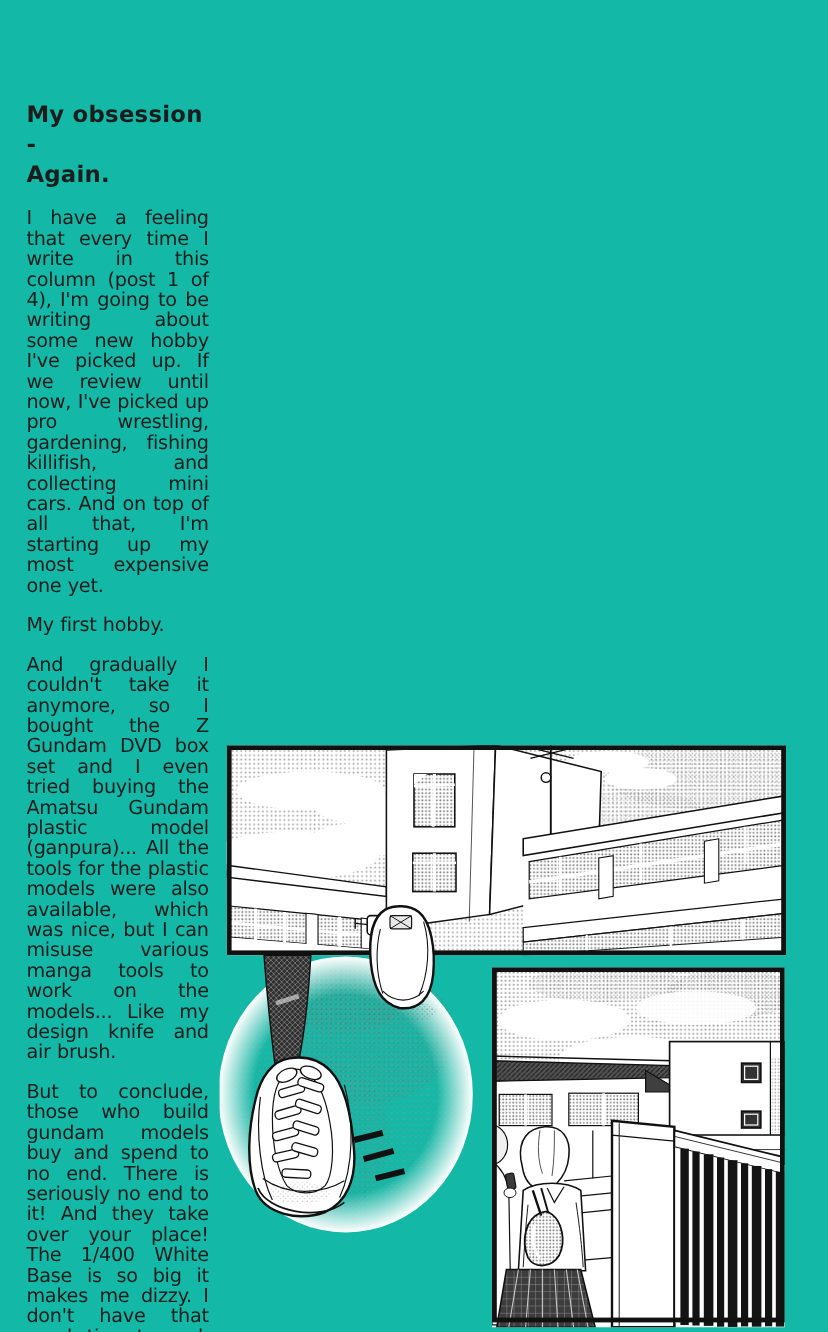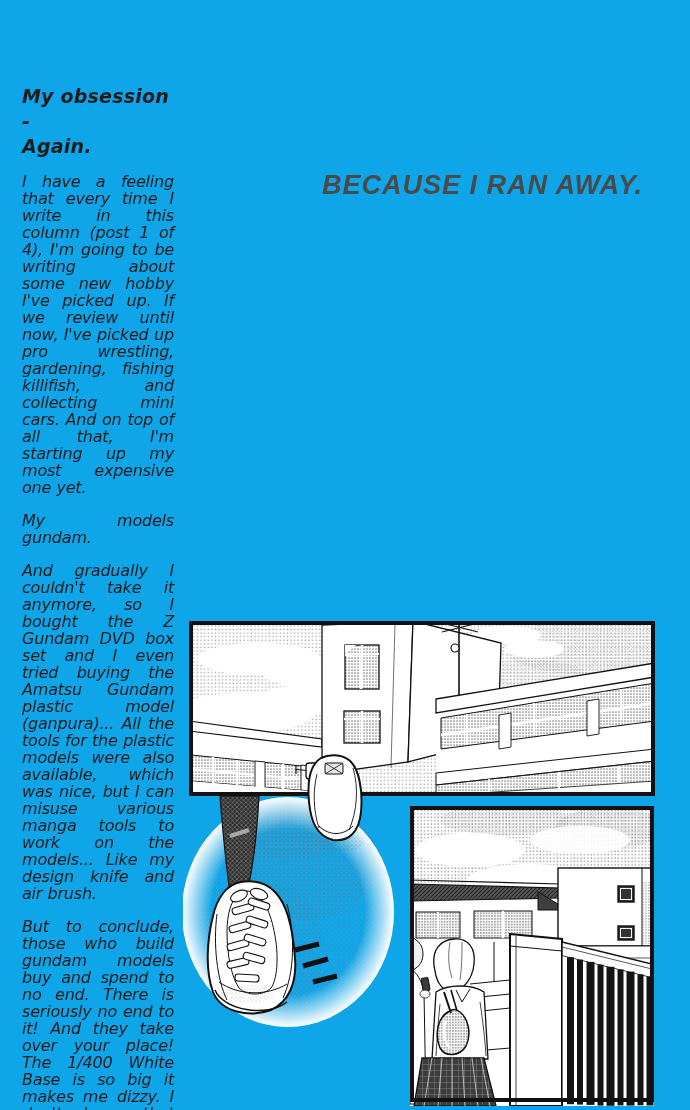--- a/index.html
+++ b/index.html
@@ -1,21 +1,21 @@
 <!DOCTYPE html>
 <html><head>
 <meta charset="utf-8">
 <style>
   html,body{margin:0;padding:0;}
   body{
     width:690px;height:1110px;position:relative;overflow:hidden;
     background:#ffffff;
     font-family:"DejaVu Sans",sans-serif;
   }
-  .page{position:absolute;inset:0;background:#0ea5e9;font-style:italic;}
+  .page{position:absolute;inset:0;background:#14b8a6;}
   
   .author-column{
     position:absolute;left:22px;top:84px;width:152px;
     color:#1c1c1c;
   }
   .column-title{
     font-size:19px;line-height:25px;font-weight:600;
     letter-spacing:.2px;white-space:pre-line;margin:0 0 14px 0;
   }
   .column-par{
@@ -36,26 +36,25 @@
 </style>
 </head>
 <body>
 
 <div class="page">
 
   <div class="author-column">
     <div class="column-title">My obsession -
 Again.</div>
     <p class="column-par">I have a feeling that every time I write in this column (post 1 of 4), I'm going to be writing about some new hobby I've picked up.  If we review until now, I've picked up pro wrestling, gardening, fishing killifish, and collecting mini cars.  And on top of all that, I'm starting up my most  expensive one yet.</p>
-    <p class="column-par">My models gundam.</p>
+    <p class="column-par">My first hobby.</p>
     <p class="column-par">And gradually I couldn't take it anymore, so I bought the Z Gundam DVD box set and I even tried buying the Amatsu Gundam plastic model (ganpura)... All the tools for the plastic models were also available, which was nice, but I can misuse various manga tools to work on the models...  Like my design knife and air brush.</p>
     <p class="column-par">But to conclude, those who build gundam models buy and spend to no end.  There is seriously no end to it! And they take over your place!   The 1/400 White Base is so big it makes me dizzy.   I don't have that much time to work on it, but I'll try hard to decorate my new home.</p>
   </div>
 
-  <div class="big-caption">BECAUSE I RAN AWAY.</div>
 
   <div class="panel" style="left:189px;top:621px;width:466px;height:175px;">
     <svg width="466" height="175" viewBox="0 0 466 175">
       <defs>
         <pattern id="p1dots" width="3.6" height="3.6" patternUnits="userSpaceOnUse">
           <circle cx="1.2" cy="1.2" r=".8" fill="#a6a6a6"></circle>
         </pattern>
         <pattern id="p1glass" width="3" height="3" patternUnits="userSpaceOnUse">
           <circle cx="1" cy="1" r=".85" fill="#7e7e7e"></circle>
         </pattern>

